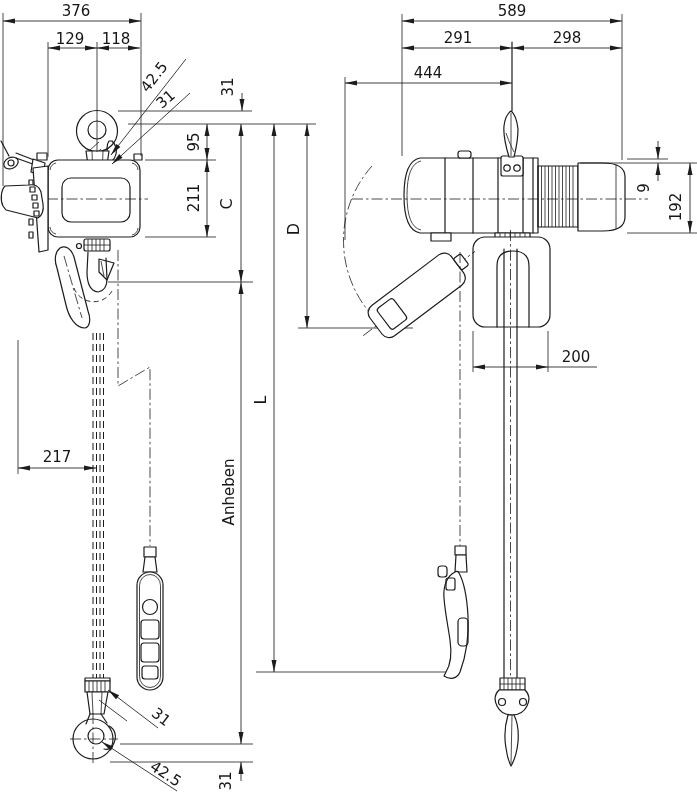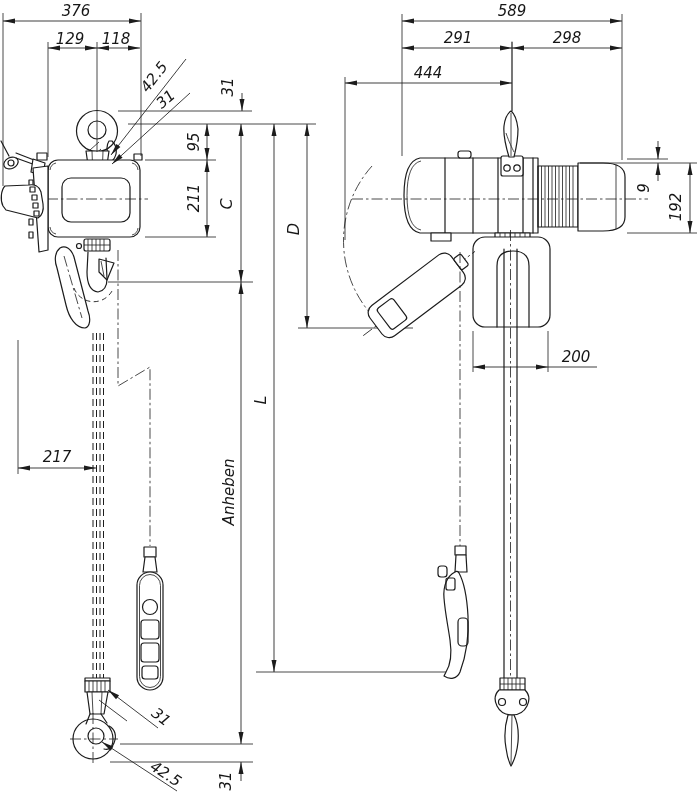--- a/index.html
+++ b/index.html
@@ -1,16 +1,16 @@
 <!DOCTYPE html>
 <html><head>
 <meta charset="utf-8">
 <style>
   html,body{margin:0;padding:0;background:#fff;}
-  .stage{width:697px;height:795px;background:#fff;position:relative;font-family:"DejaVu Sans",sans-serif;font-style:italic;}
+  .stage{width:697px;height:795px;background:#fff;position:relative;font-family:"DejaVu Sans",sans-serif;}
   svg{display:block;}
   .obj{stroke:#1c1c1c;stroke-width:1.2;fill:none;stroke-linejoin:round;stroke-linecap:round;}
   .objf{stroke:#1c1c1c;stroke-width:1.2;fill:#fff;stroke-linejoin:round;}
   .thin{stroke:#1c1c1c;stroke-width:0.8;fill:none;}
   .dim{stroke:#1c1c1c;stroke-width:0.85;fill:none;}
   .ext{stroke:#1c1c1c;stroke-width:0.8;fill:none;}
   .cl{stroke:#1c1c1c;stroke-width:0.8;fill:none;stroke-dasharray:11 3 2.5 3;}
   .chain{stroke:#1c1c1c;stroke-width:1;fill:none;stroke-dasharray:7 4;}
   .dash{stroke:#1c1c1c;stroke-width:0.9;fill:none;stroke-dasharray:5 3.5;}
   text{fill:#161616;font-size:15px;font-family:"DejaVu Sans",sans-serif;}

